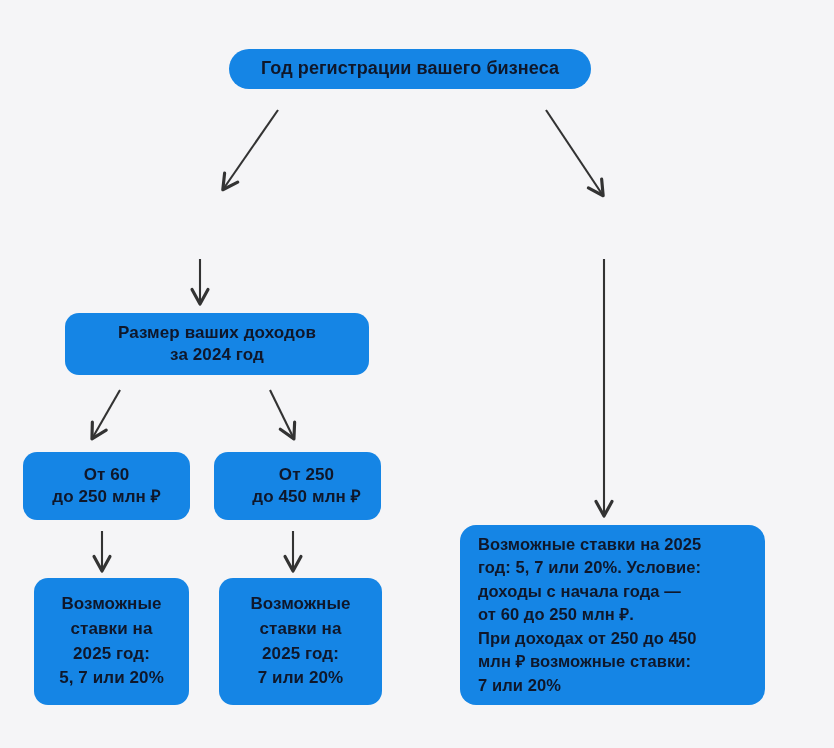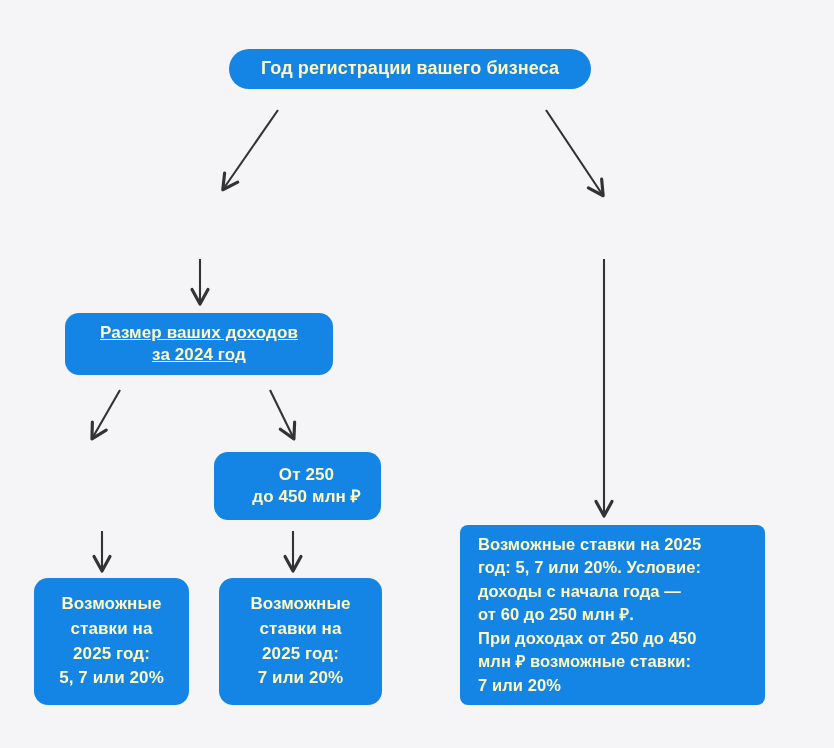--- a/index.html
+++ b/index.html
@@ -22,21 +22,21 @@
     position: absolute;
     left: 0;
     top: 0;
     width: 834px;
     height: 748px;
     pointer-events: none;
   }
   .node {
     position: absolute;
     background: #1585e5;
-    color: #fef9c3;
+    color: #0f172a;
     border-radius: 14px;
     box-sizing: border-box;
     display: flex;
     align-items: center;
     justify-content: center;
     font-weight: bold;
     letter-spacing: 0.1px;
     line-height: 1.28;
     text-align: center;
     white-space: pre-line;
@@ -70,25 +70,24 @@
     left: 528px;
     top: 210px;
     width: 152px;
     height: 40px;
     border-radius: 20px;
     font-size: 18px;
   }
   .node-income {
     left: 65px;
     top: 313px;
-    width: 268px;
+    width: 304px;
     height: 62px;
     border-radius: 14px;
     font-size: 17px;
-    text-decoration: underline;
   }
   .node-band1 {
     left: 23px;
     top: 452px;
     width: 167px;
     height: 68px;
     border-radius: 14px;
     font-size: 17px;
   }
   .node-band2 {
@@ -116,21 +115,21 @@
     height: 127px;
     border-radius: 14px;
     font-size: 17px;
     line-height: 1.45;
   }
   .node-rate2025 {
     left: 460px;
     top: 525px;
     width: 305px;
     height: 180px;
-    border-radius: 8px;
+    border-radius: 16px;
     font-size: 16.5px;
     line-height: 1.42;
     padding: 0 18px;
   }
   .inner-text {
     white-space: pre-line;
     display: block;
   }
 </style>
 </head>
@@ -166,20 +165,24 @@
     <span class="inner-text">Год регистрации вашего бизнеса</span>
   </div>
 
 
 
   <div class="node node-income">
     <span class="inner-text">Размер ваших доходов
 за 2024 год</span>
   </div>
 
+  <div class="node node-band1">
+    <span class="inner-text">От 60
+до 250 млн ₽</span>
+  </div>
 
   <div class="node node-band2">
     <span class="inner-text">От 250
 до 450 млн ₽</span>
   </div>
 
   <div class="node node-rate1 align-left-pad">
     <span class="inner-text">Возможные
 ставки на
 2025 год:

